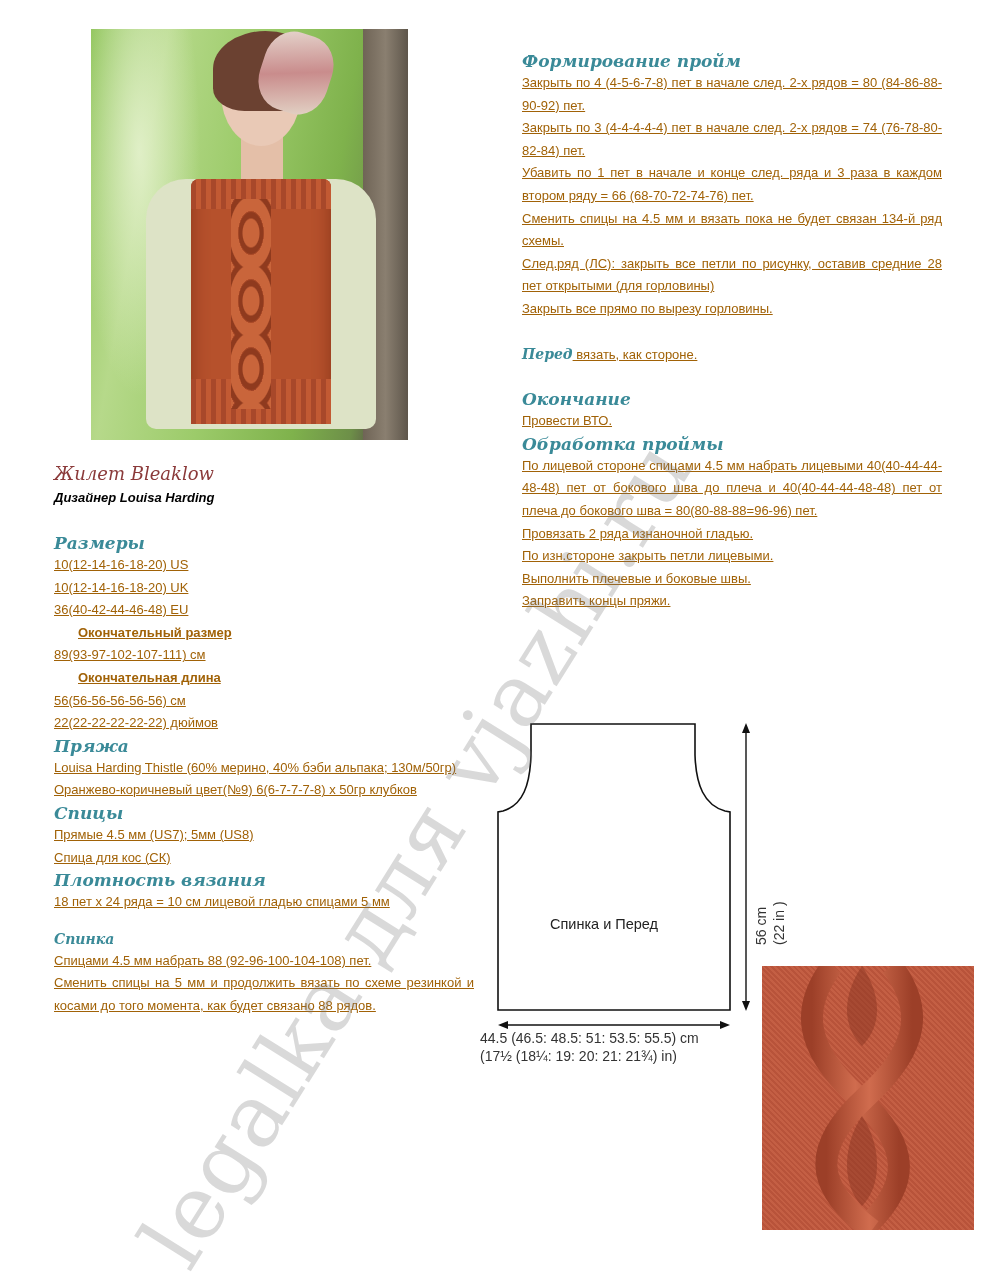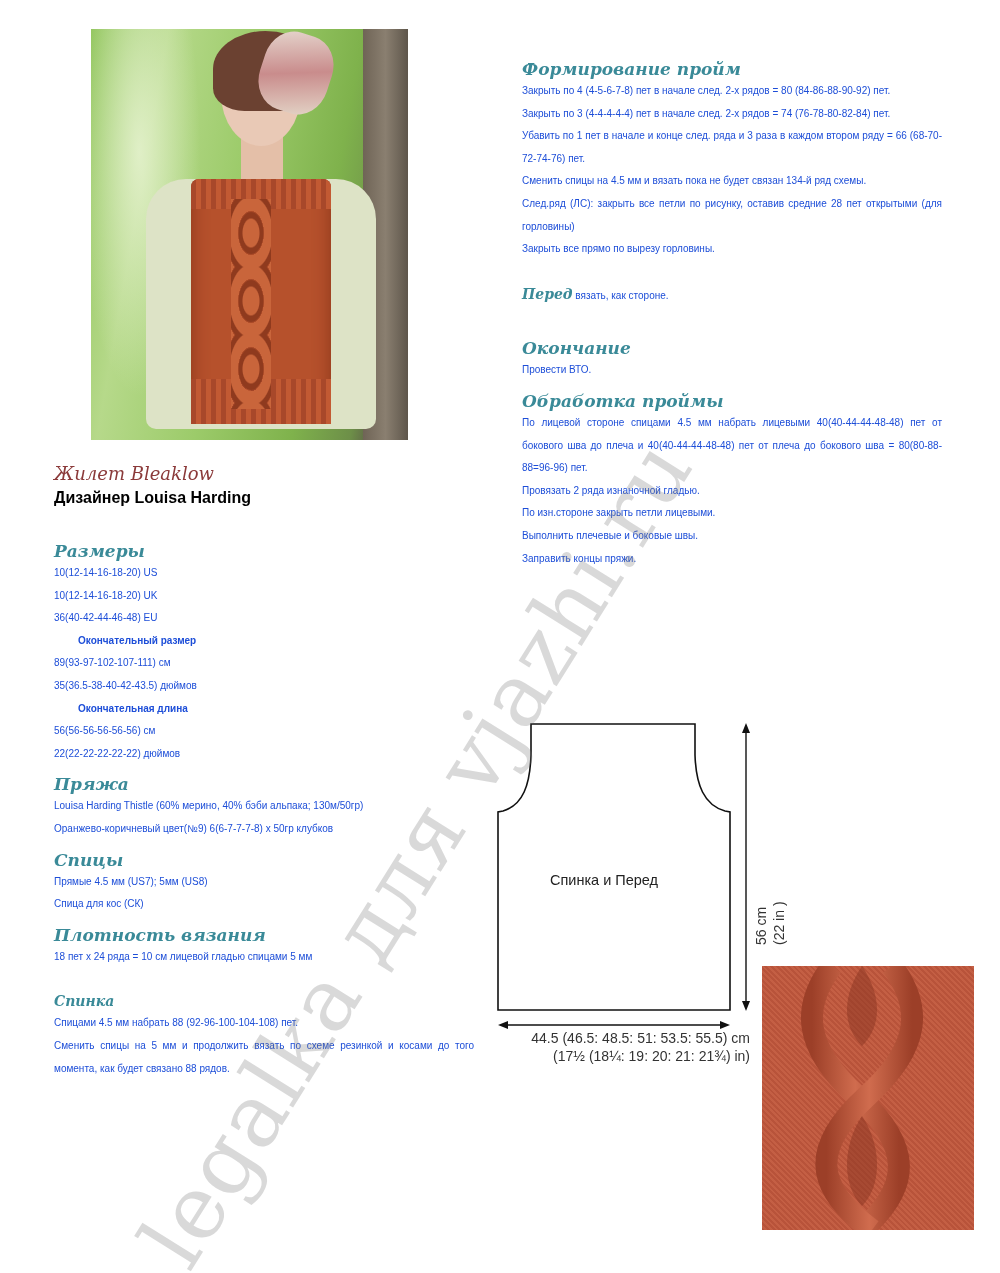--- a/index.html
+++ b/index.html
@@ -2,34 +2,34 @@
 <html><head>
   <meta charset="utf-8">
   <style>
     html, body { margin: 0; padding: 0; background: #ffffff; }
     body {
       width: 1000px; height: 1273px; position: relative; overflow: hidden;
       font-family: "Liberation Sans", "DejaVu Sans", sans-serif;
       color: #111;
     }
     .abs { position: absolute; }
-    .body-text { font-size: 10px; line-height: 22.6px; color: #1d4ed8; }
+    .body-text { font-size: 13px; line-height: 22.6px; color: #a16207; text-decoration: underline; }
     .justify { text-align: justify; text-align-last: left; }
     .h-teal {
       font-family: "DejaVu Serif", "Liberation Serif", serif;
       font-style: italic; font-weight: bold; color: #3a8a98;
-      font-size: 17px; line-height: 22px; margin-top: 8px;
+      font-size: 17px; line-height: 22px;
     }
     .h-teal.big { font-size: 14px; }
     .bold { font-weight: bold; margin-left: 24px; }
     .title-red {
       font-family: "DejaVu Serif", "Liberation Serif", serif;
       font-style: italic; font-weight: normal; color: #8b3a3a; font-size: 18px; line-height: 22px;
     }
-    .designer { font-weight: bold; font-size: 16px; line-height: 22px; color: #000; }
+    .designer { font-style: italic; font-weight: bold; font-size: 13px; line-height: 22px; color: #000; }
     p { margin: 0; }
 
     
     #photo {
       left: 91px; top: 29px; width: 317px; height: 411px; overflow: hidden;
       background: linear-gradient(100deg, #8fc45a 0%, #b6d98a 20%, #9ccb6a 45%, #7fb24c 70%, #6d8f48 85%, #5a5547 92%, #6b6356 100%);
     }
     #photo .trunk { left: 272px; top: 0; width: 45px; height: 411px; background: linear-gradient(90deg,#6f6456,#8a7f70,#5e564b); }
     #photo .blur1 { left: 0; top: 0; width: 120px; height: 411px; background: radial-gradient(ellipse at 40% 30%, rgba(235,245,215,0.8), rgba(235,245,215,0) 60%); }
     #photo .head { left: 130px; top: 12px; width: 80px; height: 105px; border-radius: 45% 45% 50% 50%; background: #e9c9b6; }
@@ -51,22 +51,22 @@
 
     
     #watermark {
       left: 130px; top: 600px; transform-origin: 0 0; transform: rotate(-58deg);
       font-family: "DejaVu Serif", "Liberation Serif", serif; font-size: 88px; color: rgba(120,120,120,0.28);
       white-space: nowrap; pointer-events: none; letter-spacing: 1px;
     }
 
     
     #schematic { left: 490px; top: 715px; width: 300px; height: 360px; }
-    .schem-label { font-size: 14.5px; color: #222; }
-    .dim-text { font-size: 14px; color: #333; text-align: right; line-height: 18px; }
+    .schem-label { font-size: 14.5px; color: #222; margin-top: 44px; }
+    .dim-text { font-size: 14px; color: #333; text-align: left; line-height: 18px; }
   </style>
 </head>
 <body>
 
 <div id="photo" class="abs">
   <div class="abs blur1"></div>
   <div class="abs trunk"></div>
   <div class="abs blouse"></div>
   <div class="abs neck"></div>
   <div class="abs vest"></div>
@@ -84,21 +84,20 @@
 <div class="abs" style="left:54px; top:532px; width:420px;">
   <div class="h-teal">Размеры</div>
   <div class="body-text">
     <p>10(12-14-16-18-20) US</p>
     <p>10(12-14-16-18-20) UK</p>
     <p>36(40-42-44-46-48) EU</p>
   </div>
   <div class="body-text bold">Окончательный размер</div>
   <div class="body-text">
     <p>89(93-97-102-107-111) см</p>
-    <p>35(36.5-38-40-42-43.5) дюймов</p>
   </div>
   <div class="body-text bold">Окончательная длина</div>
   <div class="body-text">
     <p>56(56-56-56-56-56) см</p>
     <p>22(22-22-22-22-22) дюймов</p>
   </div>
   <div class="h-teal">Пряжа</div>
   <div class="body-text justify">
     <p>Louisa Harding Thistle (60% мерино, 40% бэби альпака; 130м/50гр)</p>
     <p>Оранжево-коричневый цвет(№9) 6(6-7-7-7-8) х 50гр клубков</p>

